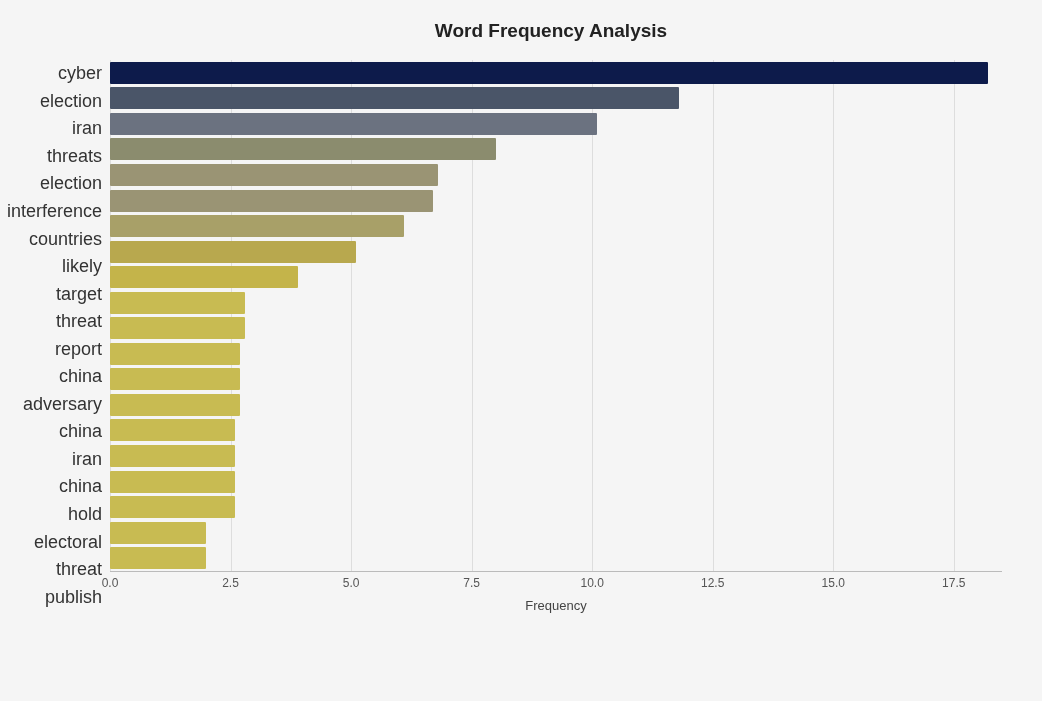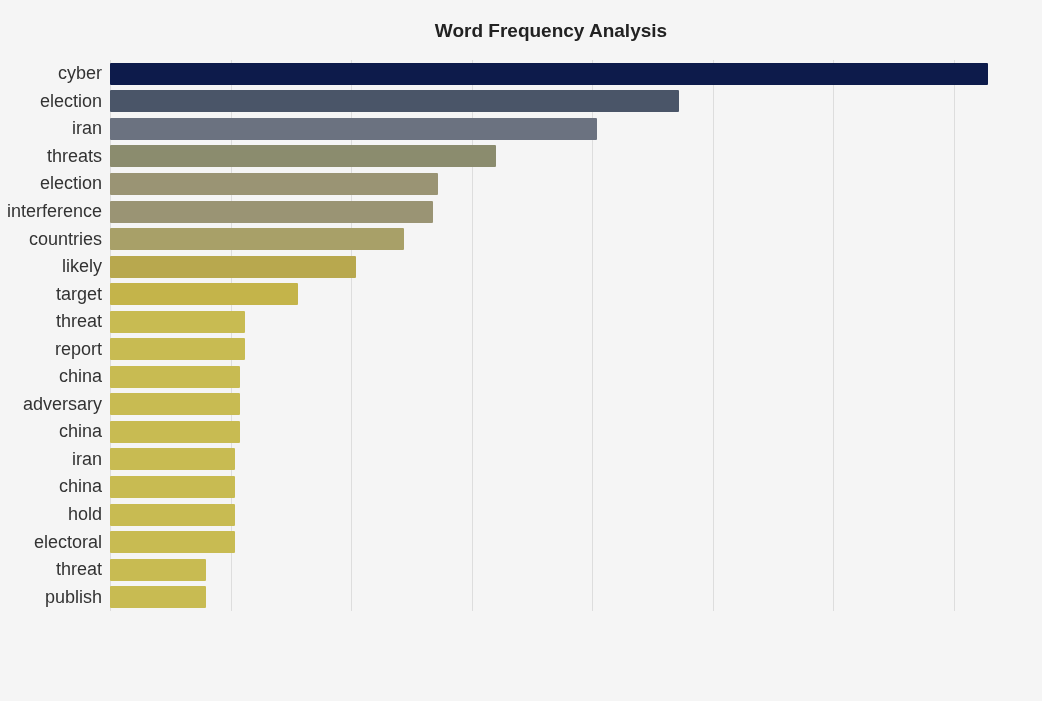--- a/index.html
+++ b/index.html
@@ -211,15 +211,29 @@
               <div class="bar" style="width: 14.0541%; background-color: rgb(200, 187, 82);"></div>
             </div>
             <div class="bar-row">
               <div class="bar" style="width: 10.8108%; background-color: rgb(200, 187, 82);"></div>
             </div>
             <div class="bar-row">
               <div class="bar" style="width: 10.8108%; background-color: rgb(200, 187, 82);"></div>
             </div>
           </div>
       </div>
+      <div class="x-axis">
+        <div class="x-axis-line"></div>
+        <div class="x-ticks" id="x-ticks">
+            <div class="x-tick" style="left: 0%;">0.0</div>
+            <div class="x-tick" style="left: 13.5135%;">2.5</div>
+            <div class="x-tick" style="left: 27.027%;">5.0</div>
+            <div class="x-tick" style="left: 40.5405%;">7.5</div>
+            <div class="x-tick" style="left: 54.0541%;">10.0</div>
+            <div class="x-tick" style="left: 67.5676%;">12.5</div>
+            <div class="x-tick" style="left: 81.0811%;">15.0</div>
+            <div class="x-tick" style="left: 94.5946%;">17.5</div>
+          </div>
+        <div class="x-label">Frequency</div>
+      </div>
     </div>
   </div>
 </div>
 
 </body></html>

